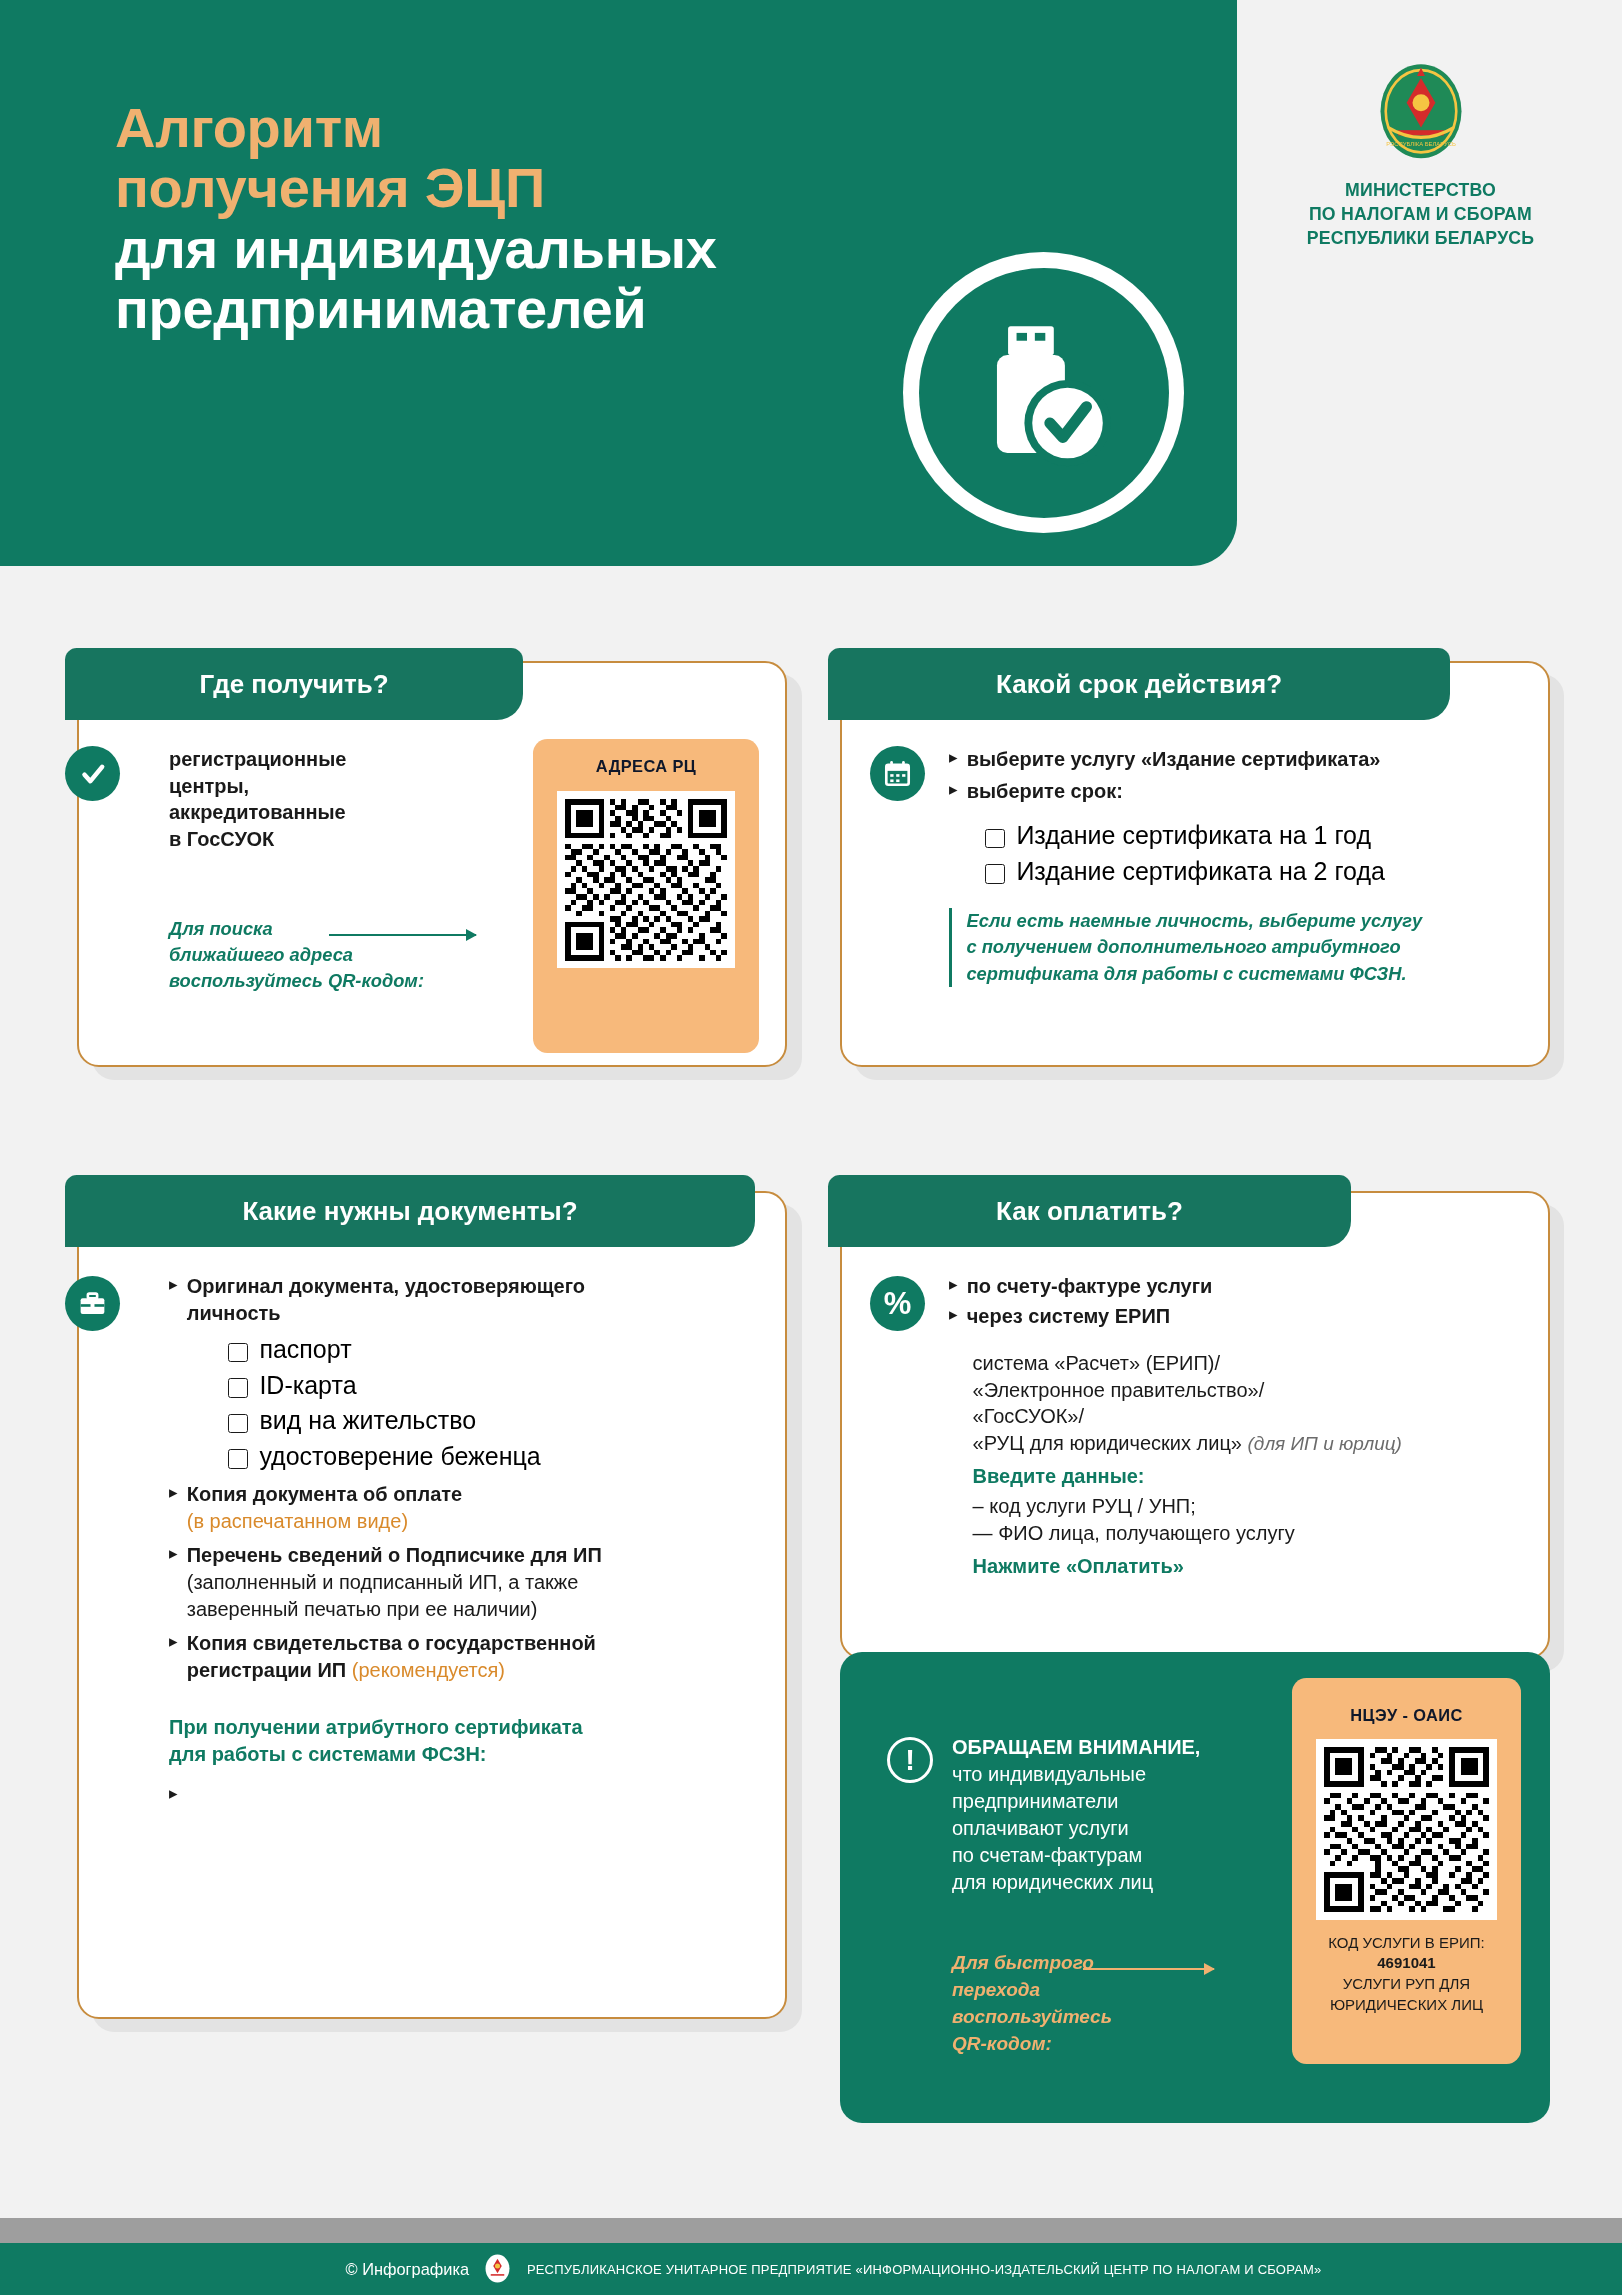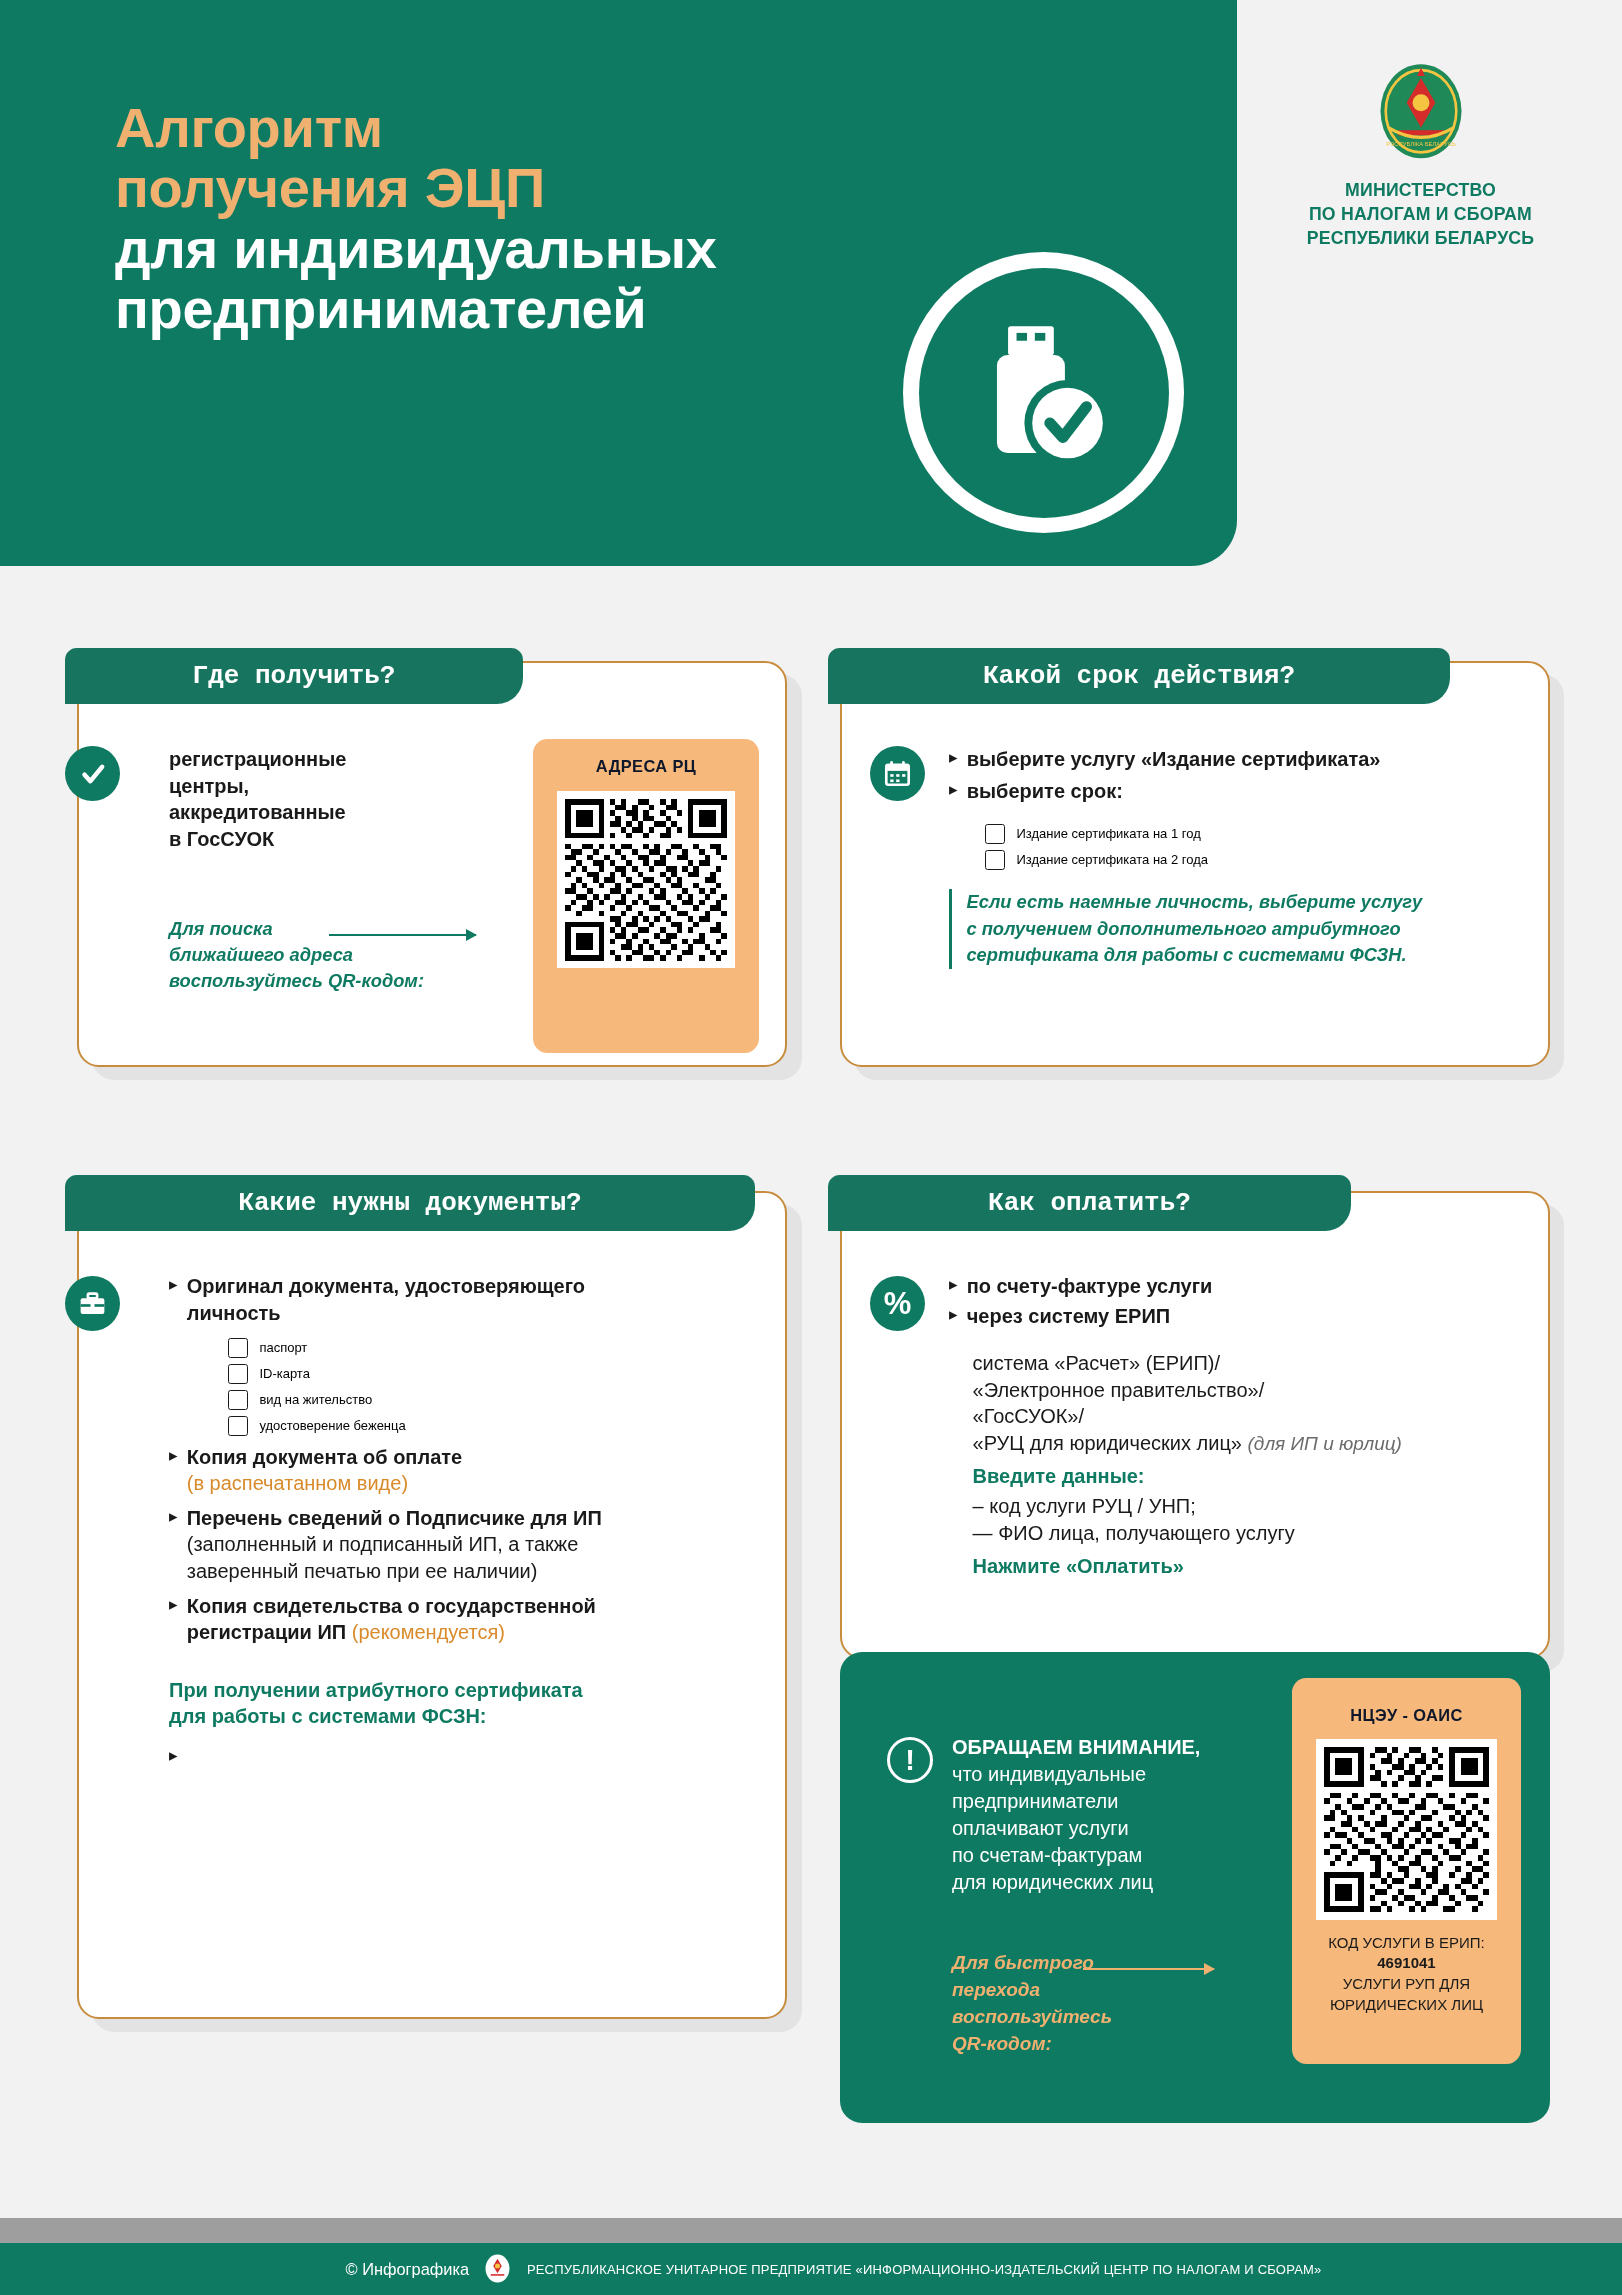--- a/index.html
+++ b/index.html
@@ -99,23 +99,22 @@
     color: #ffffff;
     font-size: 26px;
     font-weight: bold;
     display: flex;
     align-items: center;
     justify-content: center;
     border-top-left-radius: 11.8px;
     border-top-right-radius: 11.8px;
     border-bottom-right-radius: 26px;
     padding: 0 26px;
-    height: 56px;
+    height: 72px;
     z-index: 6;
-    font-family: Liberation Mono, monospace;
   }
   .badge {
     position: absolute;
     width: 55px;
     height: 55px;
     border-radius: 50%;
     background: #0f7a62;
     display: flex;
     align-items: center;
     justify-content: center;
@@ -140,21 +139,21 @@
   .chk {
     display: inline-block;
     width: 19.6px; height: 19.6px;
     border: 1.6px solid #1a1a1a;
     border-radius: 2.6px;
     margin-right: 11.8px;
     flex: none;
     position: relative;
     top: 2.6px;
   }
-  .chk-row { display: flex; align-items: flex-end; margin-bottom: 6.5px; font-size: 13px; }
+  .chk-row { display: flex; align-items: center; margin-bottom: 6.5px; font-size: 25px; }
 
   
   .qr-panel {
     position: absolute;
     background: #f7b97b;
     border-radius: 14.4px;
     display: flex;
     flex-direction: column;
     align-items: center;
   }

